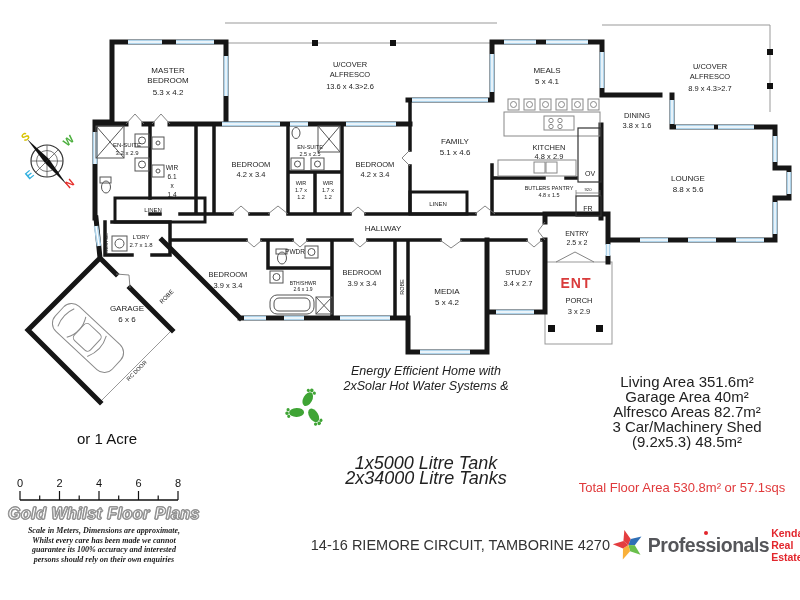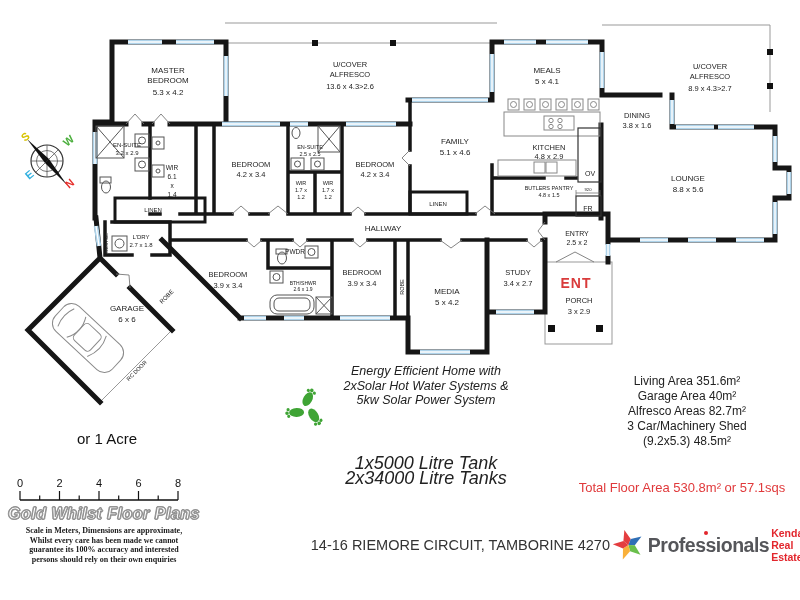--- a/index.html
+++ b/index.html
@@ -12,26 +12,26 @@
   .t65{font-size:6.5px;} .t6{font-size:6px;} .t55{font-size:5.5px;}
   .t5{font-size:5px;}  .t4{font-size:4.2px;}
   .tick{font-size:11px;text-anchor:middle;fill:#111;}
   .ent-txt{font-size:14px;font-weight:bold;fill:#d93b3b;text-anchor:middle;letter-spacing:1px;}
   .abs{position:absolute;}
   .land{left:12px;top:428px;width:190px;text-align:center;font-size:15px;color:#111;line-height:21px;}
   .gcfp{left:6px;top:505px;width:196px;text-align:center;font-size:16px;font-style:italic;font-weight:bold;
         color:#fff;letter-spacing:.5px;-webkit-text-stroke:1px #8f8f8f;
         text-shadow:1px 0 0 #9a9a9a,-1px 0 0 #9a9a9a,0 1px 0 #9a9a9a,0 -1px 0 #9a9a9a;}
   .disc{left:8px;top:526px;width:192px;text-align:center;font-family:"Liberation Serif",serif;
-        font-weight:bold;font-size:8px;line-height:9.5px;color:#1a1a1a;}
+        font-weight:bold;font-size:8px;line-height:9.5px;color:#1a1a1a;font-style:italic;}
   .energy{left:328px;top:364px;width:196px;text-align:center;font-style:italic;font-size:12.5px;
         line-height:14.5px;color:#222;}
   .tanks{left:328px;top:456px;width:196px;text-align:center;font-style:italic;font-size:18px;
         line-height:14.5px;color:#222;}
-  .areas{left:584px;top:374px;width:206px;text-align:center;font-size:12px;line-height:15px;color:#222;}
+  .areas{left:584px;top:374px;width:206px;text-align:center;font-size:15px;line-height:15px;color:#222;}
   .total{left:566px;top:480px;width:232px;text-align:center;font-size:13px;color:#e0393b;}
   .addr{left:170px;top:537px;width:440px;text-align:right;font-size:14.5px;color:#333;}
   .logo{left:611px;top:526px;width:212px;display:flex;align-items:center;}
   .logo-name{font-size:19.5px;font-weight:bold;color:#55565a;letter-spacing:-.5px;margin-left:2px;}
   .office{margin-left:2px;font-size:10.5px;font-weight:bold;color:#e2262d;line-height:12px;}
   .idot{left:704px;top:531px;width:4px;height:4px;border-radius:50%;background:#e2262d;}
 </style>
 </head>
 <body>
 
@@ -307,21 +307,20 @@
   <div class="abs disc">
     <div>Scale in Meters, Dimensions are approximate,</div>
     <div>Whilst every care has been made we cannot</div>
     <div>guarantee its 100% accuracy and interested</div>
     <div>persons should rely on their own enquiries</div>
   </div>
 
   <div class="abs energy">
     <div>Energy Efficient Home with</div>
     <div>2xSolar Hot Water Systems &amp;</div>
-    <div>5kw Solar Power System</div>
   </div>
   <div class="abs tanks">
     <div>1x5000 Litre Tank</div>
     <div>2x34000 Litre Tanks</div>
   </div>
 
   <div class="abs areas">
     <div>Living Area 351.6m²</div>
     <div>Garage Area 40m²</div>
     <div>Alfresco Areas 82.7m²</div>

